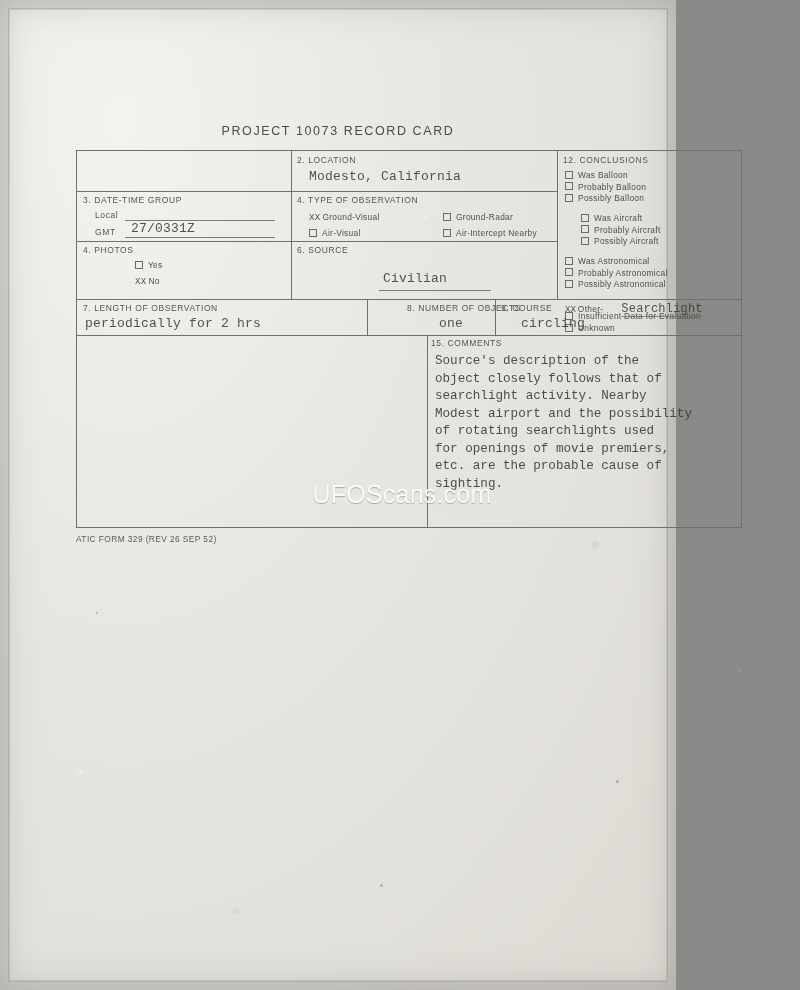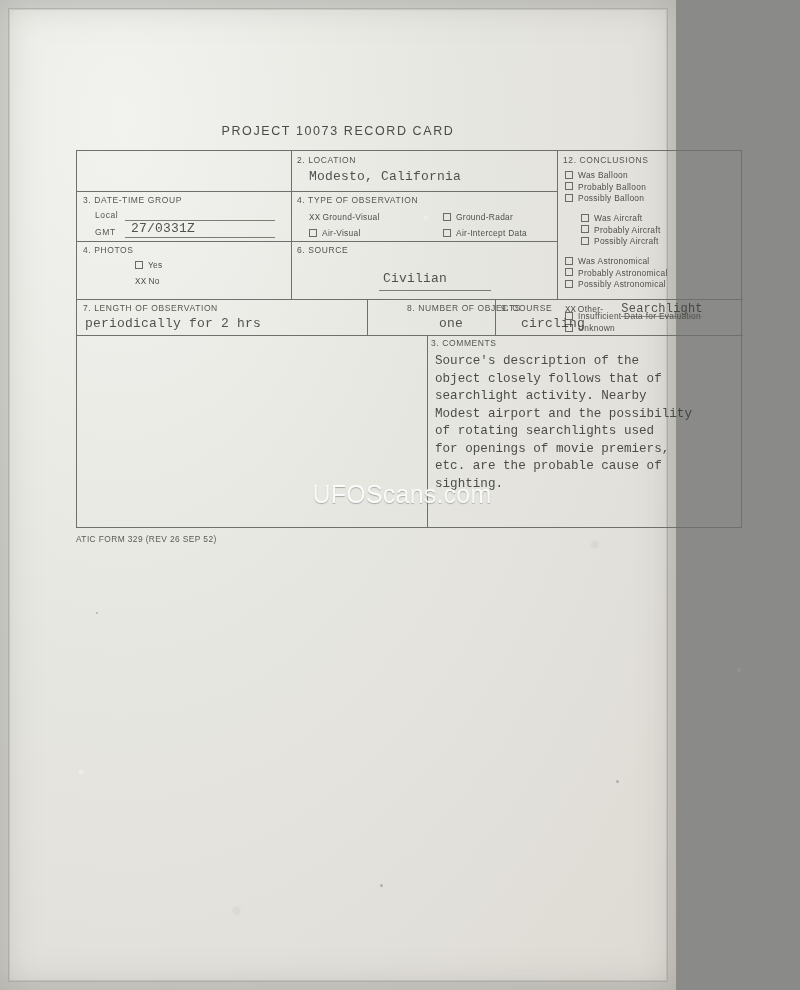--- a/index.html
+++ b/index.html
@@ -227,21 +227,21 @@
       <div class="opt" style="position:absolute; left:18px; top:21px;">
         <span class="opt-x">XX</span><span>Ground-Visual</span>
       </div>
       <div class="opt" style="position:absolute; left:152px; top:21px;">
         <span class="cb"></span><span>Ground-Radar</span>
       </div>
       <div class="opt" style="position:absolute; left:18px; top:37px;">
         <span class="cb"></span><span>Air-Visual</span>
       </div>
       <div class="opt" style="position:absolute; left:152px; top:37px;">
-        <span class="cb"></span><span>Air-Intercept Data</span>
+        <span class="cb"></span><span>Air-Intercept Nearby</span>
       </div>
     </div>
 
     <div class="cell" style="left:0; top:90px; width:214px; height:58px;">
       <span class="fld-label">4. PHOTOS</span>
       <div class="opt" style="position:absolute; left:58px; top:19px;">
         <span class="cb"></span><span>Yes</span>
       </div>
       <div class="opt" style="position:absolute; left:58px; top:35px;">
         <span class="opt-x">XX</span><span>No</span>
@@ -297,21 +297,21 @@
 
     <div class="cell" style="left:418px; top:148px; width:248px; height:36px;">
       <span class="fld-label">9. COURSE</span>
       <span class="typed" style="position:absolute; left:26px; top:17px;">circling</span>
     </div>
 
     <div class="vline" style="left:350px; top:184px; bottom:0;"></div>
 
 
     <div class="cell" style="left:350px; top:184px; width:316px; height:194px;">
-      <span class="fld-label" style="position:absolute; left:4px; top:3px;">3. COMMENTS</span>
+      <span class="fld-label" style="position:absolute; left:4px; top:3px;">15. COMMENTS</span>
       <div class="summary-text">Source's description of the
 object closely follows that of
 searchlight activity. Nearby
 Modest airport and the possibility
 of rotating searchlights used
 for openings of movie premiers,
 etc. are the probable cause of
 sighting.</div>
     </div>
 

